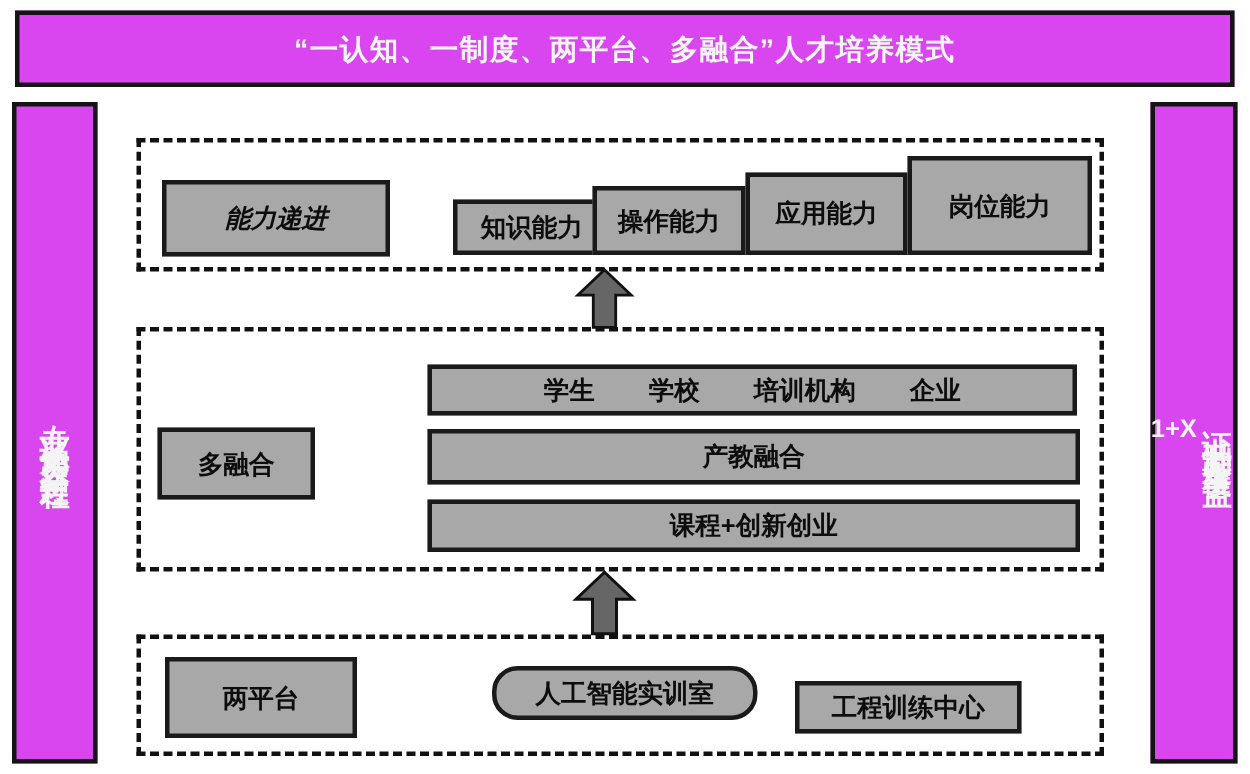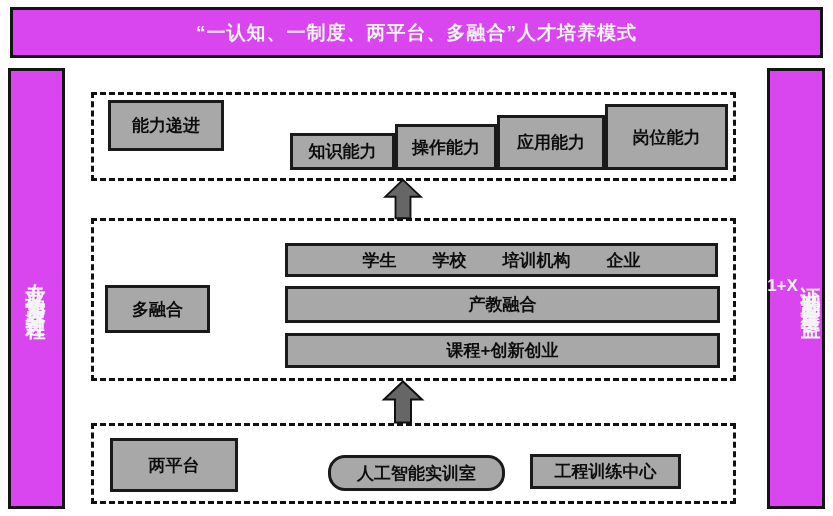--- a/index.html
+++ b/index.html
@@ -50,38 +50,38 @@
 
   
   .gbox {
     background: #a8a8a8;
     border: 3px solid #1a1a1a;
     color: #0d0d0d;
     display: flex; align-items: center; justify-content: center;
     font-weight: bold; font-size: 17px;
     text-align: center;
   }
-  .label-ability  { left: 108px; top: 100px; width: 116px; height: 51px; }
+  .label-ability  { left: 108px; top: 120px; width: 152px; height: 51px; font-style: italic; }
   .label-fusion   { left: 105px; top: 285px; width: 105px; height: 48px; }
   .label-platform { left: 110px; top: 438px; width: 128px; height: 54px; }
 
   
-  .step-1 { left: 290px; top: 133px; width: 105px; height: 37px; }
+  .step-1 { left: 302px; top: 133px; width: 105px; height: 37px; }
   .step-2 { left: 395px; top: 124px; width: 102px; height: 46px; }
   .step-3 { left: 497px; top: 115px; width: 108px; height: 55px; }
   .step-4 { left: 605px; top: 104px; width: 123px; height: 66px; }
 
   
   .row { gap: 36px; }
   .row-1 { left: 285px; top: 243px; width: 433px; height: 34px; }
   .row-2 { left: 285px; top: 286px; width: 435px; height: 37px; }
   .row-3 { left: 285px; top: 333px; width: 435px; height: 35px; gap: 28px; }
 
   
-  .plat-1 { left: 328px; top: 455px; width: 177px; height: 36px; border-radius: 17px; }
+  .plat-1 { left: 328px; top: 444px; width: 177px; height: 36px; border-radius: 17px; }
   .plat-2 { left: 530px; top: 454px; width: 151px; height: 35px; }
 
   .arrow { width: 44px; }
   .arrow-1 { left: 381px; top: 178px; height: 43px; }
   .arrow-2 { left: 381px; top: 379px; height: 47px; }
 </style>
 </head>
 <body>
 
 <div class="abs dark-bar banner">

